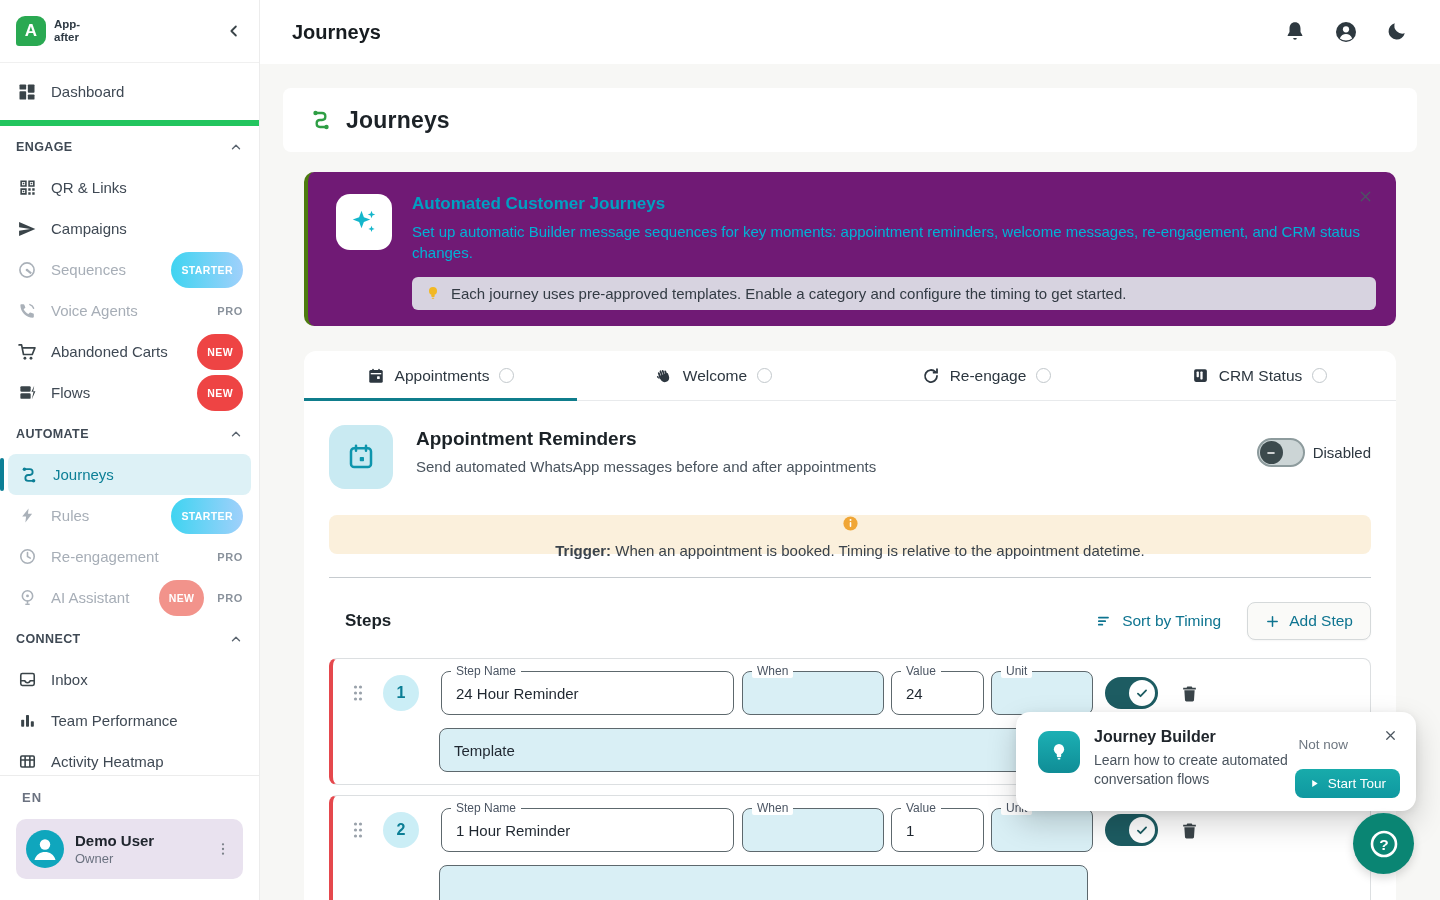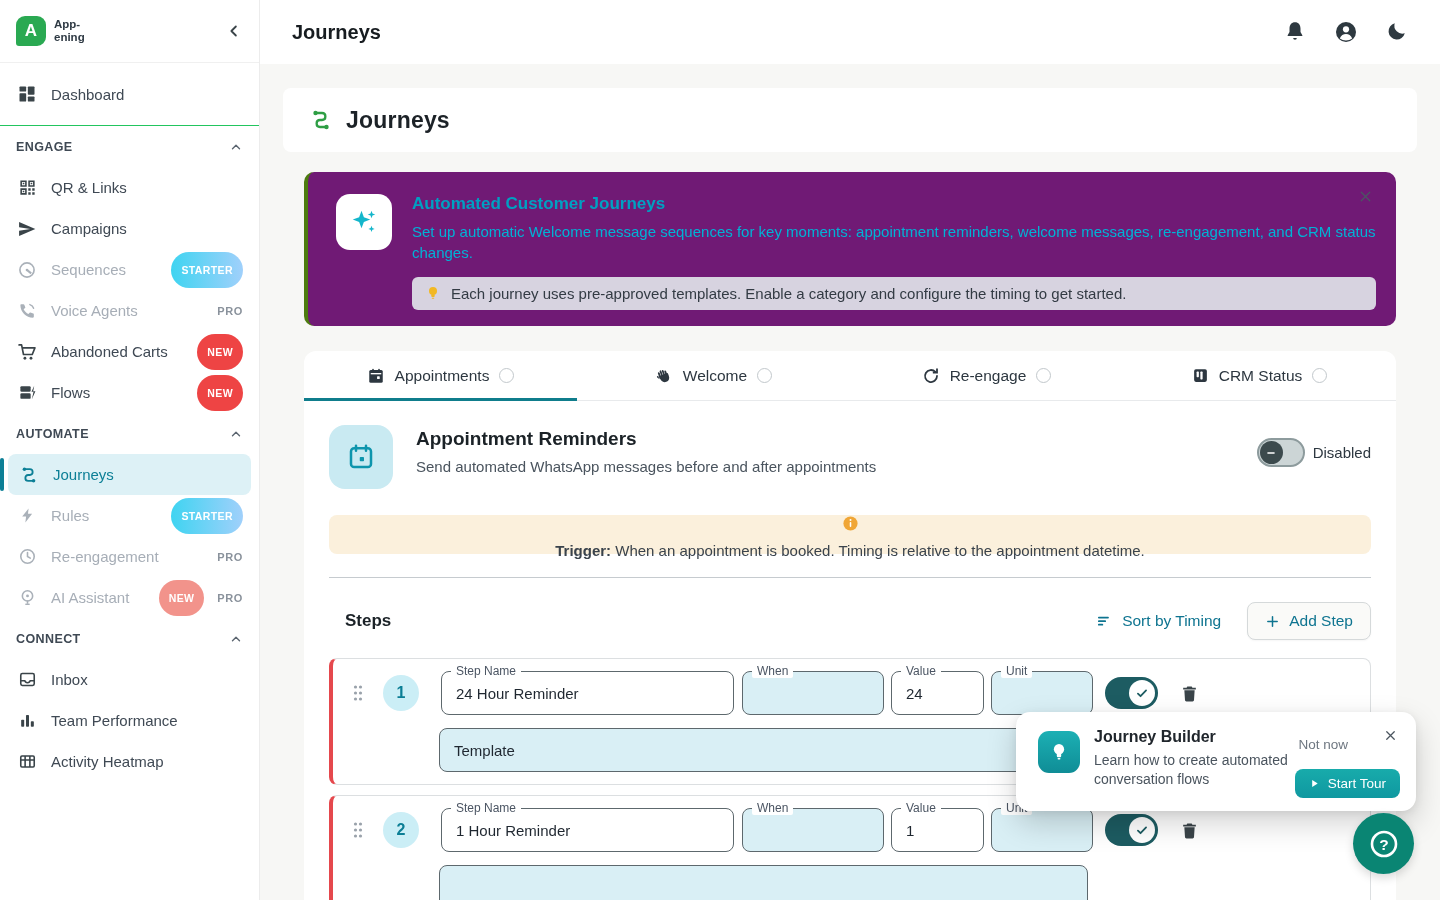--- a/index.html
+++ b/index.html
@@ -14,21 +14,21 @@
   .side-header { height:63px; flex:none; border-bottom:1px solid #f0f0f0; display:flex; align-items:center;
                  justify-content:space-between; padding:0 16px; }
   .logo-wrap { display:flex; align-items:center; gap:8px; }
   .logo-badge { width:30px; height:30px; background:#2aa952; border-radius:9px 9px 9px 3px; color:#fff;
                 display:flex; align-items:center; justify-content:center; font-weight:bold; font-size:17px; }
   .logo-text { font-size:11.5px; font-weight:bold; color:#2f3a44; line-height:1.15; }
   .collapse-btn { color:#3a4449; cursor:pointer; display:flex; }
   .side-scroll { flex:1; overflow:hidden; }
   .nav-row { height:41px; display:flex; align-items:center; gap:13px; padding:0 16px; font-size:15px;
              color:#3f4954; cursor:pointer; }
-  .nav-row.tall { height:63px; border-bottom:1px solid #22c55e; }
+  .nav-row.tall { height:63px; border-bottom:6px solid #22c55e; }
   .nav-row .nicon { width:22px; display:flex; justify-content:center; color:#3a4449; }
   .nav-row.disabled { color:#a7aeb7; }
   .nav-row.disabled .nicon { color:#aab1b9; }
   .nav-row .spacer { flex:1; }
   .nav-row.active { margin:0 8px; border-radius:8px; background:#ddf1f6; color:#0c7f96; position:relative; padding:0 8px 0 10px; }
   .nav-row.active .nicon { color:#0c7f96; }
   .nav-row.active::before { content:""; position:absolute; left:-8px; top:4px; bottom:4px; width:4px;
                             border-radius:4px; background:#0c7f96; }
   .sec-label { height:41px; display:flex; align-items:center; justify-content:space-between; padding:0 16px;
                font-size:12.5px; font-weight:bold; letter-spacing:.4px; color:#3f4954; }
@@ -149,21 +149,21 @@
 <body>
 
 <div class="app">
 
   <aside class="sidebar">
     <div class="side-header">
       <div class="logo-wrap">
         <div class="logo-badge">A</div>
         <div class="logo-text">
           <div>App-</div>
-          <div>ening</div>
+          <div>after</div>
         </div>
       </div>
       <span class="collapse-btn i">
         <svg width="18" height="18" viewBox="0 0 24 24" fill="none" stroke="currentColor" stroke-width="2.4" stroke-linecap="round" stroke-linejoin="round">
             <path d="M14.5 6 L8.5 12 L14.5 18"></path>
           </svg>
       </span>
     </div>
 
     <div class="side-scroll">
@@ -348,20 +348,42 @@
         <span class="nicon i">
           <svg width="19" height="19" viewBox="0 0 24 24" fill="none" stroke="currentColor" stroke-width="2">
               <rect x="3.5" y="5" width="17" height="14" rx="1.5"></rect>
               <path d="M3.5 10h17M9 5v14M15 5v14"></path>
             </svg>
         </span>
         <span>Activity Heatmap</span>
       </div>
     </div>
 
+    <div class="side-bottom">
+      <div class="lang-label">EN</div>
+      <div class="user-card">
+        <div class="avatar">
+          <svg width="38" height="38" viewBox="0 0 38 38">
+              <circle cx="19" cy="14.5" r="5.2" fill="#fff"></circle>
+              <path d="M8.5 30c1.5-5.5 5.8-8 10.5-8s9 2.5 10.5 8" fill="#fff"></path>
+            </svg>
+        </div>
+        <div>
+          <div class="user-name">Demo User</div>
+          <div class="user-role">Owner</div>
+        </div>
+        <span class="kebab i">
+          <svg width="16" height="16" viewBox="0 0 24 24" fill="currentColor">
+              <circle cx="12" cy="5" r="1.7"></circle>
+              <circle cx="12" cy="12" r="1.7"></circle>
+              <circle cx="12" cy="19" r="1.7"></circle>
+            </svg>
+        </span>
+      </div>
+    </div>
   </aside>
 
   <header class="topbar">
     <div class="topbar-title">Journeys</div>
     <div class="topbar-icons">
       <span class="tb-icon">
         <svg width="22" height="22" viewBox="0 0 24 24" fill="currentColor">
             <path d="M12 2.5c-3.8 0-6 2.9-6 6.8v3.9L4 16.5v1h16v-1l-2-3.3V9.3c0-3.9-2.2-6.8-6-6.8z"></path>
             <path d="M10 19.5a2 2 0 0 0 4 0z"></path>
           </svg>
@@ -396,21 +418,21 @@
 
     <section class="banner">
       <div class="banner-tile">
         <svg width="30" height="30" viewBox="0 0 24 24" fill="currentColor">
             <path d="M10 3l1.9 5.1L17 10l-5.1 1.9L10 17l-1.9-5.1L3 10l5.1-1.9z"></path>
             <path d="M18 3l.8 2.2L21 6l-2.2.8L18 9l-.8-2.2L15 6l2.2-.8z"></path>
             <path d="M18 15l.7 1.8 1.8.7-1.8.7-.7 1.8-.7-1.8-1.8-.7 1.8-.7z"></path>
           </svg>
       </div>
       <div class="banner-title">Automated Customer Journeys</div>
-      <div class="banner-desc">Set up automatic Welcome message sequences for key moments: appointment reminders, welcome messages, re-engagement, and CRM status changes.</div>
+      <div class="banner-desc">Set up automatic Builder message sequences for key moments: appointment reminders, welcome messages, re-engagement, and CRM status changes.</div>
       <div class="banner-tip">
         <span class="i" style="color:#f2b824;">
           <svg width="16" height="16" viewBox="0 0 24 24" fill="currentColor">
               <circle cx="12" cy="9" r="6"></circle>
               <rect x="9.5" y="14" width="5" height="4" rx="1.2"></rect>
               <rect x="10.2" y="19" width="3.6" height="1.8" rx="0.9"></rect>
             </svg>
         </span>
         <span>Each journey uses pre-approved templates. Enable a category and configure the timing to get started.</span>
       </div>

